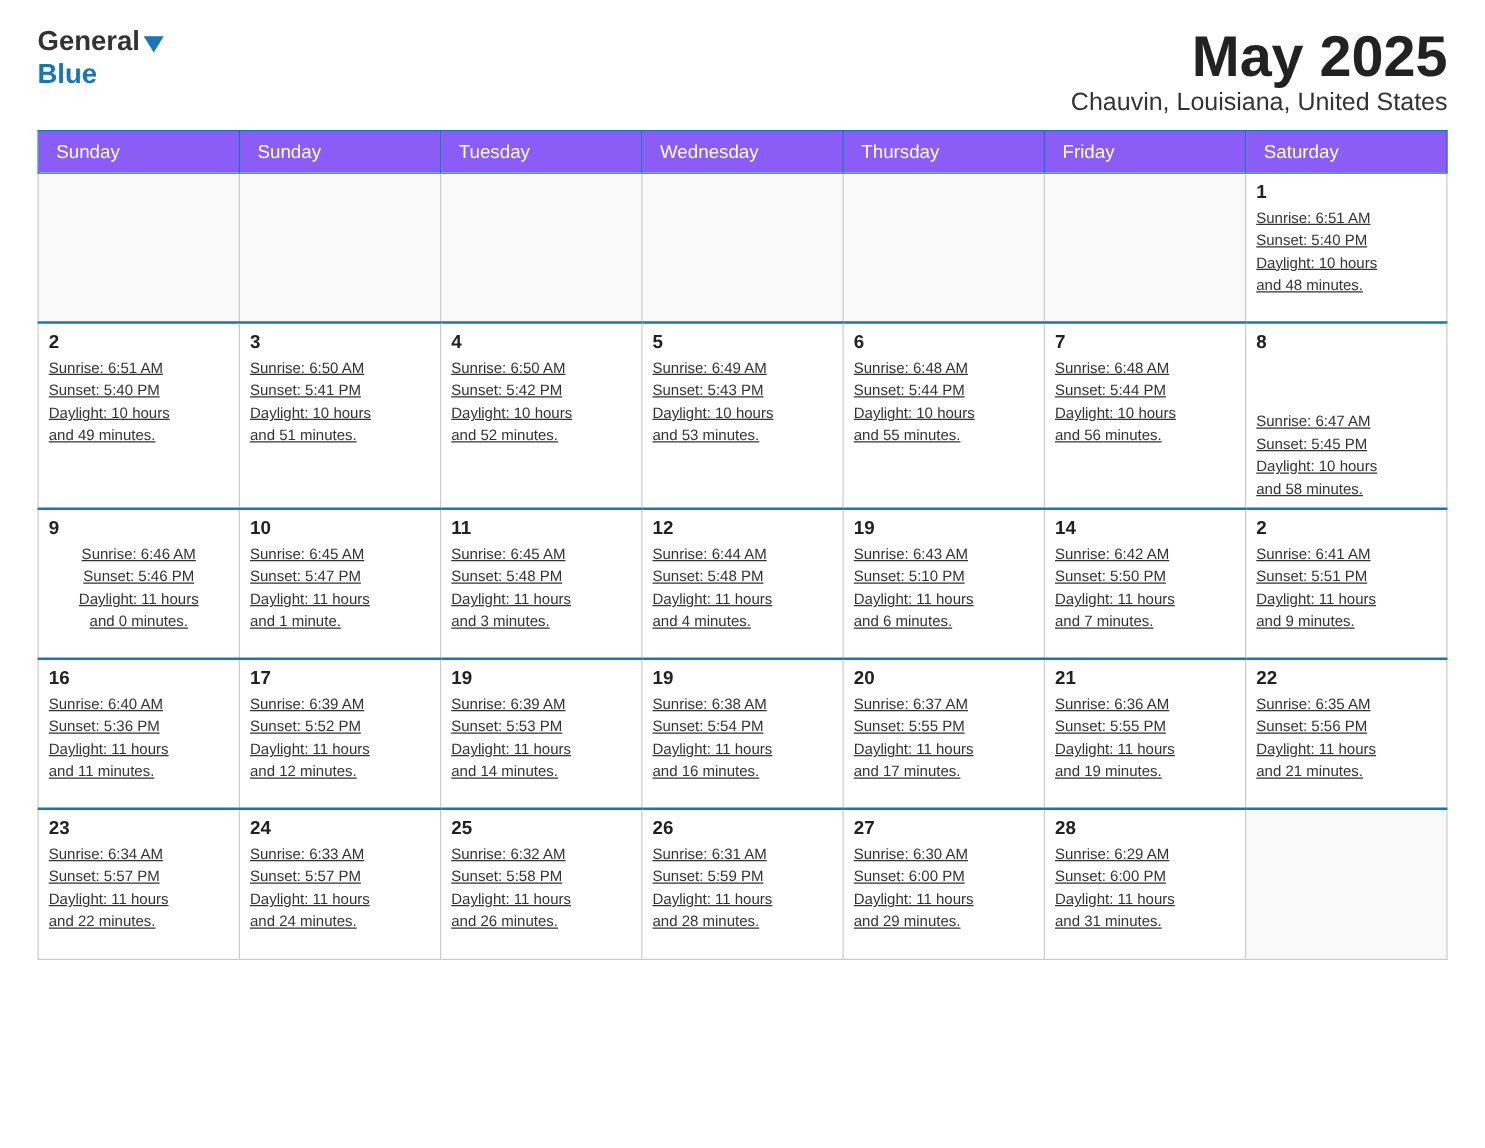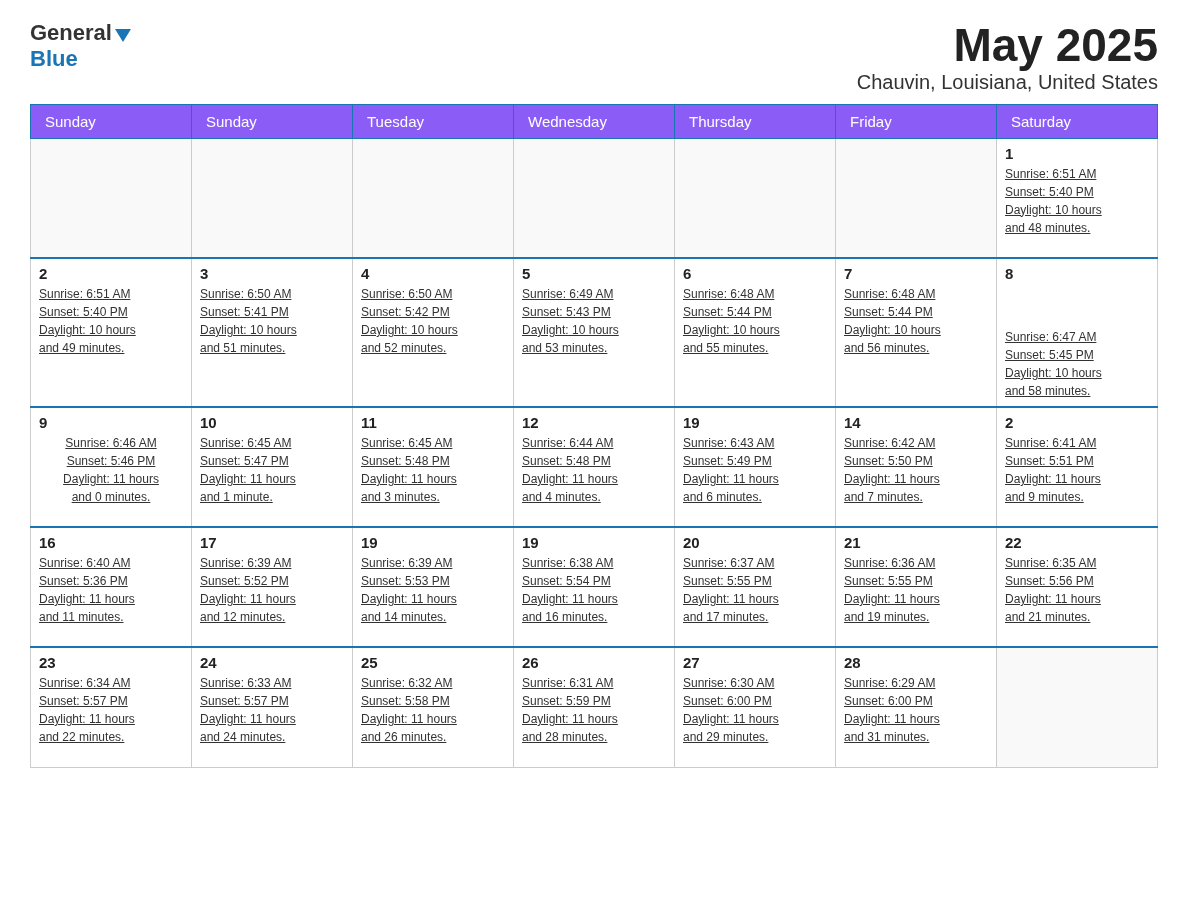--- a/index.html
+++ b/index.html
@@ -214,21 +214,21 @@
         <td>
           <span class="day-num">12</span>
           <div class="day-info" style="white-space: pre-line;">Sunrise: 6:44 AM
 Sunset: 5:48 PM
 Daylight: 11 hours
 and 4 minutes.</div>
         </td>
         <td>
           <span class="day-num">19</span>
           <div class="day-info" style="white-space: pre-line;">Sunrise: 6:43 AM
-Sunset: 5:49 PM
+Sunset: 5:10 PM
 Daylight: 11 hours
 and 6 minutes.</div>
         </td>
         <td>
           <span class="day-num">14</span>
           <div class="day-info" style="white-space: pre-line;">Sunrise: 6:42 AM
 Sunset: 5:50 PM
 Daylight: 11 hours
 and 7 minutes.</div>
         </td>

